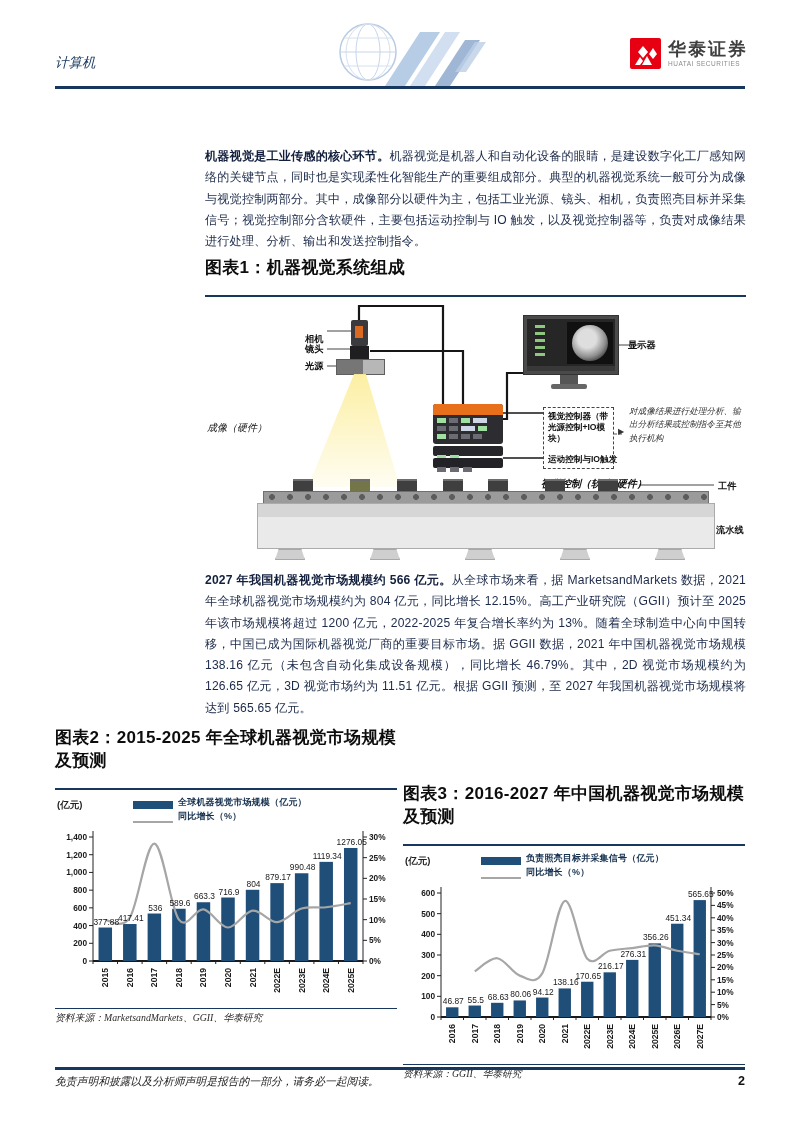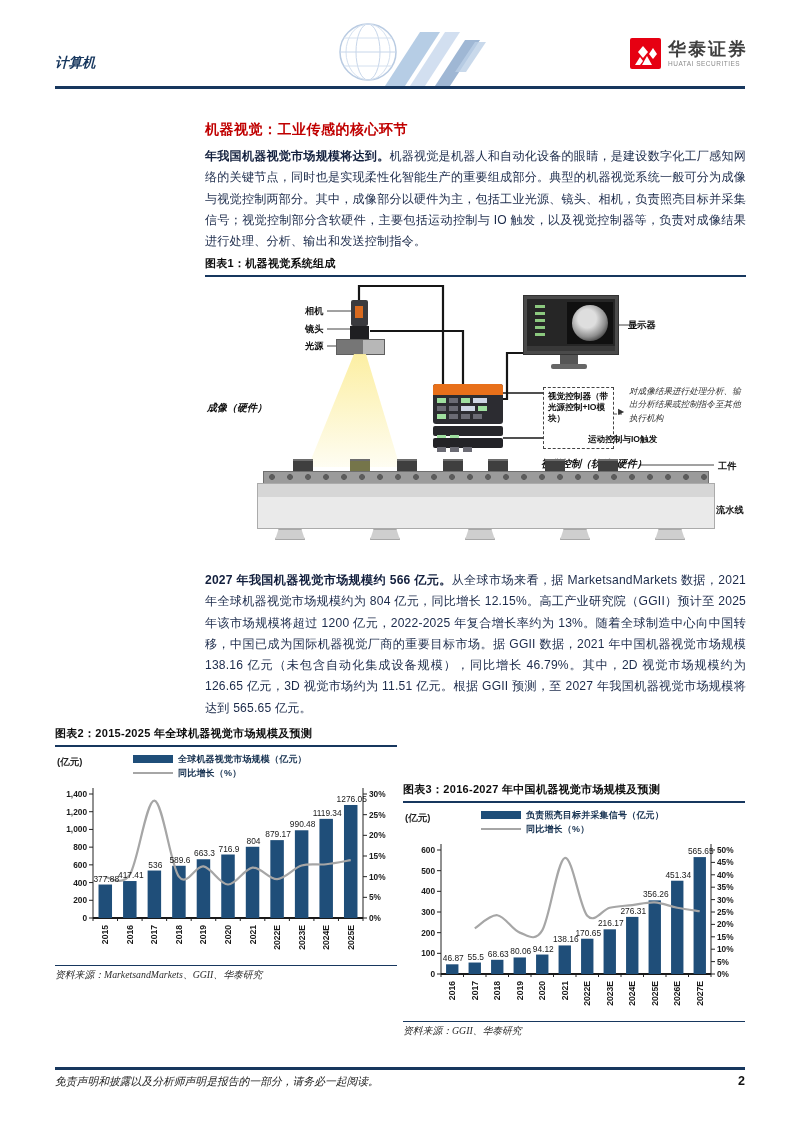--- a/index.html
+++ b/index.html
@@ -1,20 +1,20 @@
 <!DOCTYPE html>
 <html><head>
 <meta charset="utf-8">
 <style>
   html,body{margin:0;padding:0;background:#f0f0f0;}
   .page{position:relative;width:793px;height:1122px;background:#ffffff;margin:0 auto;overflow:hidden;
         font-family:"Liberation Sans","DejaVu Sans",sans-serif;color:#1B2A4A;}
 
   
-  .category{position:absolute;left:55px;top:54px;font-size:13.5px;font-weight:bold;font-style:italic;
+  .category{position:absolute;left:55px;top:54px;font-size:13.5px;font-weight:normal;font-style:italic;
             color:#17375E;font-family:"Liberation Serif","DejaVu Serif",serif;}
   .globe{position:absolute;left:290px;top:22px;}
   .logo{position:absolute;left:630px;top:38px;display:flex;align-items:center;gap:7px;}
   .logo-cn{font-size:18px;font-weight:bold;color:#3f3f3f;letter-spacing:2px;line-height:1.05;}
   .logo-en{font-size:6.5px;color:#8b8b8b;letter-spacing:0.5px;margin-top:1px;}
   .header-rule{position:absolute;left:55px;top:86px;width:690px;height:3px;background:#17375E;}
 
   
   .title{position:absolute;left:205px;top:92px;margin:0;font-size:17.5px;font-weight:bold;color:#C00000;letter-spacing:1.5px;}
   .subtitle{position:absolute;left:205px;top:121px;margin:0;font-size:14px;font-weight:bold;color:#C00000;letter-spacing:0.5px;}
@@ -22,21 +22,21 @@
         text-align:justify;color:#1B2A4A;letter-spacing:0.2px;}
   .p1{top:146px;}
   .p2{top:570px;}
   .para b{color:#121f3d;}
 
   
   .figure{position:absolute;}
   .fig1{left:205px;top:256px;width:541px;}
   .fig2{left:55px;top:726px;width:342px;}
   .fig3{left:403px;top:756px;width:342px;margin-top:26px;}
-  .fig-caption{font-size:11px;font-weight:bold;color:#0d0d0d;padding-bottom:4px;letter-spacing:0.3px;}
+  .fig-caption{font-size:17px;font-weight:bold;color:#0d0d0d;padding-bottom:16px;letter-spacing:0.3px;}
   .fig-rule{height:2px;background:#17375E;}
   .fig-source{border-top:1.5px solid #17375E;margin-top:3px;padding-top:3px;font-size:9.8px;font-style:italic;
               color:#2b2b2b;font-family:"Liberation Serif","DejaVu Serif",serif;}
 
   
   .diagram{position:relative;height:264px;margin-top:4px;}
   .d-wires{position:absolute;left:0;top:0;width:541px;height:264px;}
   .d-dashbox1{position:absolute;left:0;top:3px;width:116px;height:108px;border:1px dashed #555;
               padding:5px 6px;box-sizing:border-box;}
   .d-note{font-size:8.6px;line-height:1.5;color:#3a3a3a;font-style:italic;margin-bottom:5px;
@@ -65,43 +65,43 @@
   .d-ctrl-row{display:flex;gap:3px;padding:3px 4px 0 4px;}
   .d-led{width:9px;height:5px;background:#9fdf9f;}
   .d-key{width:9px;height:5px;background:#6b6b74;}
   .d-scr{width:14px;height:5px;background:#cfd6e4;}
   .d-ctrl2{position:absolute;left:228px;top:145px;width:70px;height:10px;background:#27272b;border-radius:2px;}
   .d-ctrl3{position:absolute;left:228px;top:157px;width:70px;height:10px;background:#232327;border-radius:2px;}
   .d-ctrl2 .d-led,.d-ctrl3 .d-key{margin:2px 0 0 4px;display:inline-block;}
   .d-dashbox2{position:absolute;left:338px;top:106px;width:71px;height:62px;border:1.5px dashed #444;
               padding:3px 4px;box-sizing:border-box;}
   .d-boxlabel{font-size:8.6px;font-weight:bold;color:#111;line-height:1.3;}
-  .d-motion{position:absolute;left:4px;bottom:2px;font-size:8.6px;font-weight:bold;color:#111;white-space:nowrap;margin-left:40px;}
+  .d-motion{position:absolute;left:4px;bottom:2px;font-size:8.6px;font-weight:bold;color:#111;white-space:nowrap;}
   .d-visionlabel{position:absolute;left:336px;top:176px;font-size:10px;font-weight:bold;font-style:italic;
                  color:#111;font-family:"Liberation Serif","DejaVu Serif",serif;}
-  .d-imaginglabel{position:absolute;left:2px;top:120px;font-size:10px;font-weight:bold;font-style:italic;
+  .d-imaginglabel{position:absolute;left:2px;top:120px;font-size:10px;font-weight:normal;font-style:italic;
                   color:#111;font-family:"Liberation Serif","DejaVu Serif",serif;}
   .d-outarrow{position:absolute;left:413px;top:126px;font-size:8px;color:#333;}
   .d-outnote{position:absolute;left:424px;top:104px;width:114px;font-size:8.6px;line-height:1.55;font-style:italic;
              color:#333;font-family:"Liberation Serif","DejaVu Serif",serif;}
   .d-wp{position:absolute;top:178px;width:20px;height:12px;background:#3f3f3f;border-top:2px solid #6d6d6d;}
   .d-wp.lit{background:#75754a;}
   .d-rollers{position:absolute;left:58px;top:190px;width:444px;height:11px;background:#9b9b9b;border:1px solid #6f6f6f;
              background-image:radial-gradient(circle at 8px 5px,#5c5c5c 2.6px,transparent 3.2px);background-size:18px 11px;}
   .d-belt{position:absolute;left:52px;top:202px;width:458px;height:46px;border:1px solid #ababab;
           background:linear-gradient(180deg,#d6d6d6 0 30%,#eaeaea 30% 100%);box-sizing:border-box;}
   .d-foot{position:absolute;top:248px;width:28px;height:9px;background:#cfcfcf;border:1px solid #a8a8a8;
           clip-path:polygon(12% 0,88% 0,100% 100%,0 100%);}
   .d-sidelabel{position:absolute;font-size:9.2px;font-weight:bold;color:#111;white-space:nowrap;}
 
   
   .chart-head{position:relative;height:30px;margin-top:5px;}
   .unit{position:absolute;left:2px;top:4px;font-size:9.5px;font-weight:bold;color:#222;}
   .legend{position:absolute;left:78px;top:0;}
-  .legend-row{display:flex;align-items:center;gap:5px;height:14px;}
+  .legend-row{display:flex;align-items:flex-end;gap:5px;height:14px;}
   .swatch-bar{width:40px;height:8px;background:#1F4E79;display:inline-block;}
   .swatch-line{width:40px;height:2.5px;background:#A6A6A6;display:inline-block;}
   .legend-label{font-size:9px;font-weight:bold;color:#15304f;letter-spacing:0.2px;}
   .chart-svg{display:block;}
   .chart-svg text.tick{font:700 8.3px "Liberation Sans","DejaVu Sans",sans-serif;fill:#1a1a1a;}
   .chart-svg text.xlabel{font:700 8.6px "Liberation Sans","DejaVu Sans",sans-serif;fill:#1a1a1a;}
   .chart-svg text.dlabel{font:400 8.4px "Liberation Sans","DejaVu Sans",sans-serif;fill:#1a1a1a;}
 
   
   .footer-rule{position:absolute;left:55px;top:1067px;width:690px;height:2.5px;background:#17375E;}
@@ -135,22 +135,21 @@
       <polygon points="12,27 17,18 22,27" fill="#ffffff"></polygon>
       <polygon points="19,16 23,10 27,16 23,21" fill="#ffffff"></polygon>
     </svg>
     <div class="logo-text">
       <div class="logo-cn">华泰证券</div>
       <div class="logo-en">HUATAI SECURITIES</div>
     </div>
   </div>
   <div class="header-rule"></div>
 
-  <h2 class="subtitle">机器视觉：工业传感的核心环节</h2>
-  <p class="para p1"><b>年我国机器视觉市场规模将达到。</b><span>机器视觉是机器人和自动化设备的眼睛，是建设数字化工厂感知网络的关键节点，同时也是实现柔性化智能生产的重要组成部分。典型的机器视觉系统一般可分为成像与视觉控制两部分。其中，成像部分以硬件为主，包括工业光源、镜头、相机，负责照亮目标并采集信号；视觉控制部分含软硬件，主要包括运动控制与 IO 触发，以及视觉控制器等，负责对成像结果进行处理、分析、输出和发送控制指令。</span></p>
+  <p class="para p1"><b>机器视觉是工业传感的核心环节。</b><span>机器视觉是机器人和自动化设备的眼睛，是建设数字化工厂感知网络的关键节点，同时也是实现柔性化智能生产的重要组成部分。典型的机器视觉系统一般可分为成像与视觉控制两部分。其中，成像部分以硬件为主，包括工业光源、镜头、相机，负责照亮目标并采集信号；视觉控制部分含软硬件，主要包括运动控制与 IO 触发，以及视觉控制器等，负责对成像结果进行处理、分析、输出和发送控制指令。</span></p>
 
   <div class="figure fig1">
     <div class="fig-caption">图表1：机器视觉系统组成</div>
     <div class="fig-rule"></div>
     <div class="diagram">
 
       <svg class="d-wires" viewBox="0 0 541 264">
         <polyline points="154,19 154,5 238,5 238,103" fill="none" stroke="#161616" stroke-width="2.2"></polyline>
         <polyline points="165,50 258,50 258,103" fill="none" stroke="#161616" stroke-width="2.2"></polyline>
         <polyline points="318,72 302,72 302,118 298,118" fill="none" stroke="#161616" stroke-width="2.2"></polyline>
@@ -159,21 +158,21 @@
         <line x1="122" y1="30" x2="147" y2="30" stroke="#444" stroke-width="1"></line>
         <line x1="122" y1="48" x2="148" y2="48" stroke="#444" stroke-width="1"></line>
         <line x1="122" y1="65" x2="134" y2="65" stroke="#444" stroke-width="1"></line>
         <line x1="414" y1="44" x2="437" y2="44" stroke="#444" stroke-width="1"></line>
         <line x1="434" y1="184" x2="509" y2="184" stroke="#444" stroke-width="1"></line>
         <line x1="503" y1="228" x2="508" y2="228" stroke="#444" stroke-width="1"></line>
         <line x1="409" y1="133" x2="419" y2="133" stroke="#555" stroke-width="1" stroke-dasharray="3,2"></line>
       </svg>
 
 
-      <div class="d-devlabel" style="left:100px;top:24px;">相机</div>
+      <div class="d-devlabel" style="left:100px;top:32px;">相机</div>
       <div class="d-devlabel" style="left:100px;top:42px;">镜头</div>
       <div class="d-devlabel" style="left:100px;top:59px;">光源</div>
 
       <div class="d-camera">
           <div class="d-cam-sticker"></div>
         </div>
       <div class="d-lens"></div>
       <div class="d-panel"></div>
       <div class="d-beam"></div>
 

